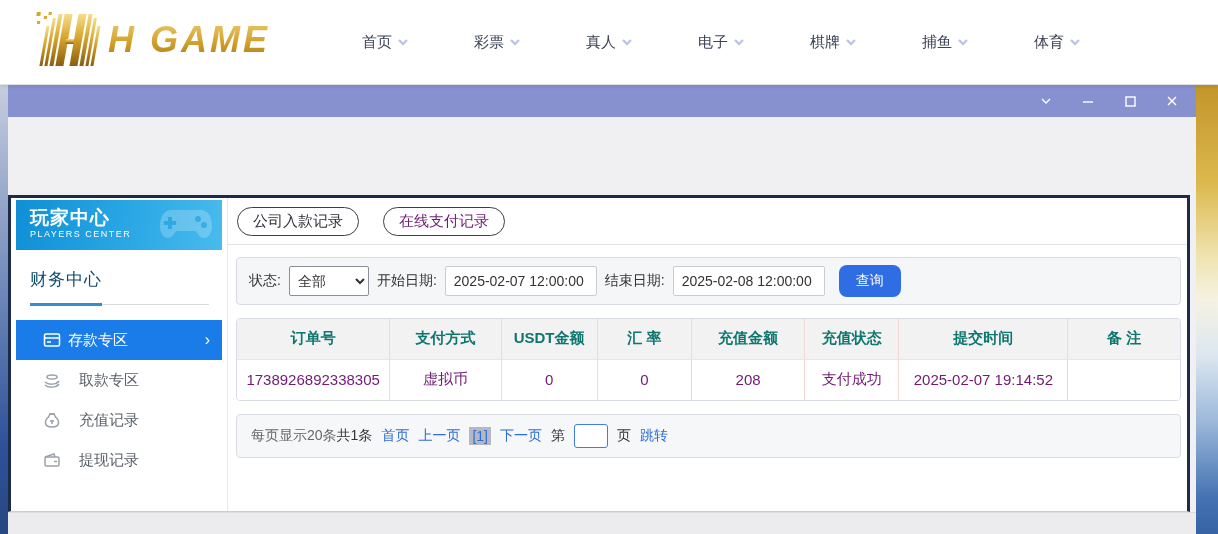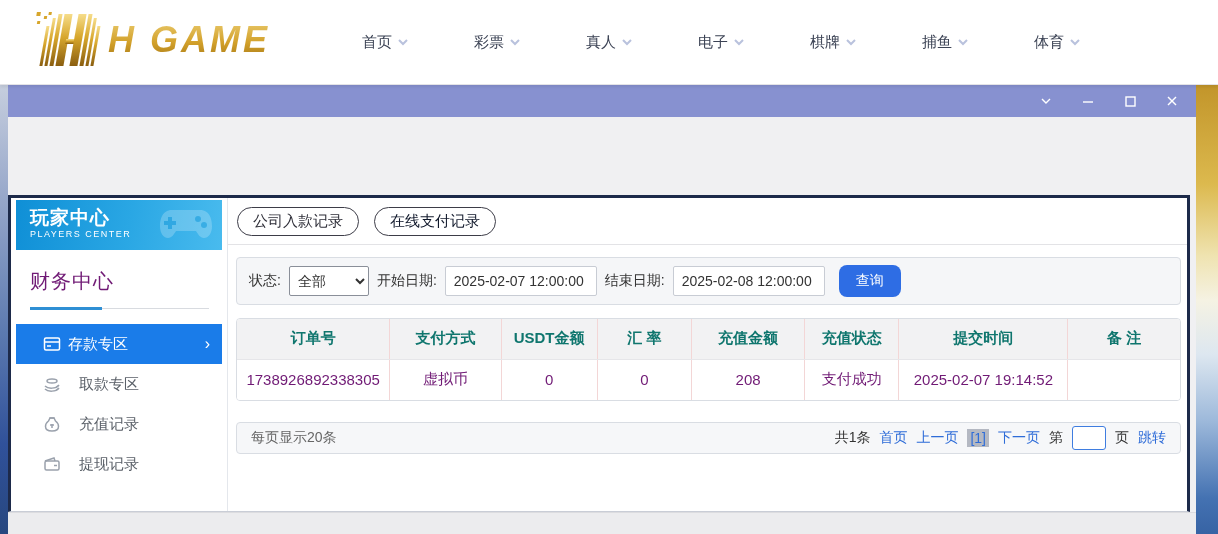--- a/index.html
+++ b/index.html
@@ -45,61 +45,61 @@
 
   
   .sidebar { width:216px; background:#fff; padding:2px 0 0 5px; }
   .sb-header { position:relative; width:206px; height:50px; overflow:hidden;
                background:linear-gradient(100deg,#0f8fd6 0%,#2aa7e4 55%,#49bbee 100%);
                color:#fff; padding:7px 0 0 14px; }
   .sb-title { font-size:19px; font-weight:bold; letter-spacing:1px; line-height:22px; }
   .sb-sub { font-size:9px; letter-spacing:1.5px; }
   .gamepad { position:absolute; right:8px; top:6px; opacity:.22; }
   .sb-section { padding:18px 14px 10px 14px; position:relative; }
-  .sb-section-title { font-size:20px; color:#701a75; letter-spacing:1px; }
+  .sb-section-title { font-size:17px; color:#0c4a6e; letter-spacing:1px; }
   .sb-rule { position:relative; margin-top:12px; height:3px; }
   .sb-rule .gray { position:absolute; left:0; right:4px; top:1px; height:1px; background:#d8dbe0; }
   .sb-rule .blue { position:absolute; left:0; top:0; width:72px; height:3px; background:#2f8fd4; }
   .sb-menu { margin-top:4px; }
   .sb-item { height:40px; display:flex; align-items:center; padding:0 12px 0 26px; gap:17px;
              font-size:15px; color:#5a6068; cursor:pointer; }
   .sb-item .ic { width:20px; height:20px; display:flex; align-items:center; justify-content:center; }
   .sb-item .ic svg * { stroke:#9aa1ac; fill:none; stroke-width:1.5; }
   .sb-item.active { background:#1a7ce9; color:#fff; margin-right:0; width:206px;gap:6px; }
   .sb-item.active .ic svg * { stroke:#fff; }
   .sb-item .arrow { margin-left:auto; color:#fff; font-size:16px; line-height:1; }
 
   
   .main { flex:1; background:#fff; border-left:1px solid #e4e7ec; display:flex; flex-direction:column; }
-  .tabs-row { height:47px; display:flex; align-items:center; gap:15px; padding-left:9px; border-bottom:1px solid #e3e3e6; }
+  .tabs-row { height:47px; display:flex; align-items:center; gap:24px; padding-left:9px; border-bottom:1px solid #e3e3e6; }
   .tab-pill { border:1px solid #3d3d48; border-radius:16px; padding:4px 15px; font-size:15px; color:#2e2e38;
               background:#fff; cursor:pointer; }
-  .tab-pill.active { color:#0f172a; }
+  .tab-pill.active { color:#701a75; }
   .content { padding:12px 6px 0 8px; }
 
   .filter-box { height:48px; border:1px solid #d9dde3; border-radius:4px; background:#f5f6f8;
                 display:flex; align-items:center; padding:0 12px; gap:8px; font-size:14px; color:#333; }
   .filter-box select { height:30px; min-width:80px; font-size:14px; color:#333; border:1px solid #8a8f99;
                        border-radius:2px; background:#fff; padding:0 4px; }
   .filter-box input { height:30px; width:152px; border:1px solid #c8ccd4; border-radius:2px;
                       font-size:14px; color:#333; padding:0 8px; background:#fff; }
   .btn-query { height:32px; padding:0 17px; margin-left:6px; background:#2e6de4; color:#fff; font-size:14px;
                border:none; border-radius:8px; cursor:pointer; }
 
   .table-box { margin-top:13px; border:1px solid #d9dde3; border-radius:4px; overflow:hidden; background:#fff; }
   table { width:100%; border-collapse:collapse; table-layout:fixed; }
   th { background:#f2f2f3; height:40px; font-size:15px; font-weight:bold; color:#0f766e;
        border-left:1px solid #f3d6d6; border-bottom:1px solid #e6e6e9; text-align:center; }
   td { height:41px; font-size:15px; color:#701a75; border-left:1px solid #f3d6d6; text-align:center; background:#fff; }
   th:first-child, td:first-child { border-left:none; }
   col.c0{width:16.2%} col.c1{width:11.8%} col.c2{width:10.2%} col.c3{width:10.0%}
   col.c4{width:12.0%} col.c5{width:10.0%} col.c6{width:17.9%} col.c7{width:11.9%}
 
-  .pager-box { margin-top:21px; height:32px; border:1px solid #d9dde3; border-radius:4px; background:#f6f7f9;
-               display:flex; align-items:center; justify-content:space-between; padding:0 14px; font-size:14px; }
+  .pager-box { margin-top:13px; height:44px; border:1px solid #d9dde3; border-radius:4px; background:#f6f7f9;
+               display:flex; align-items:center; justify-content:flex-start; padding:0 14px; font-size:14px; }
   .pager-left { color:#666; }
   .pager-right { display:flex; align-items:center; gap:9px; color:#333; }
   .pager-right a { color:#2e6cd8; text-decoration:none; cursor:pointer; }
   .page-current { background:#b4b8c2; color:#2e6cd8; padding:1px 3px; cursor:default; }
   .goto-input { width:34px; height:24px; border:1px solid #3f7de0; border-radius:3px; background:#fff; text-align:center; font-size:13px; }
 </style>
 </head>
 <body>
 
 <div class="screen">

